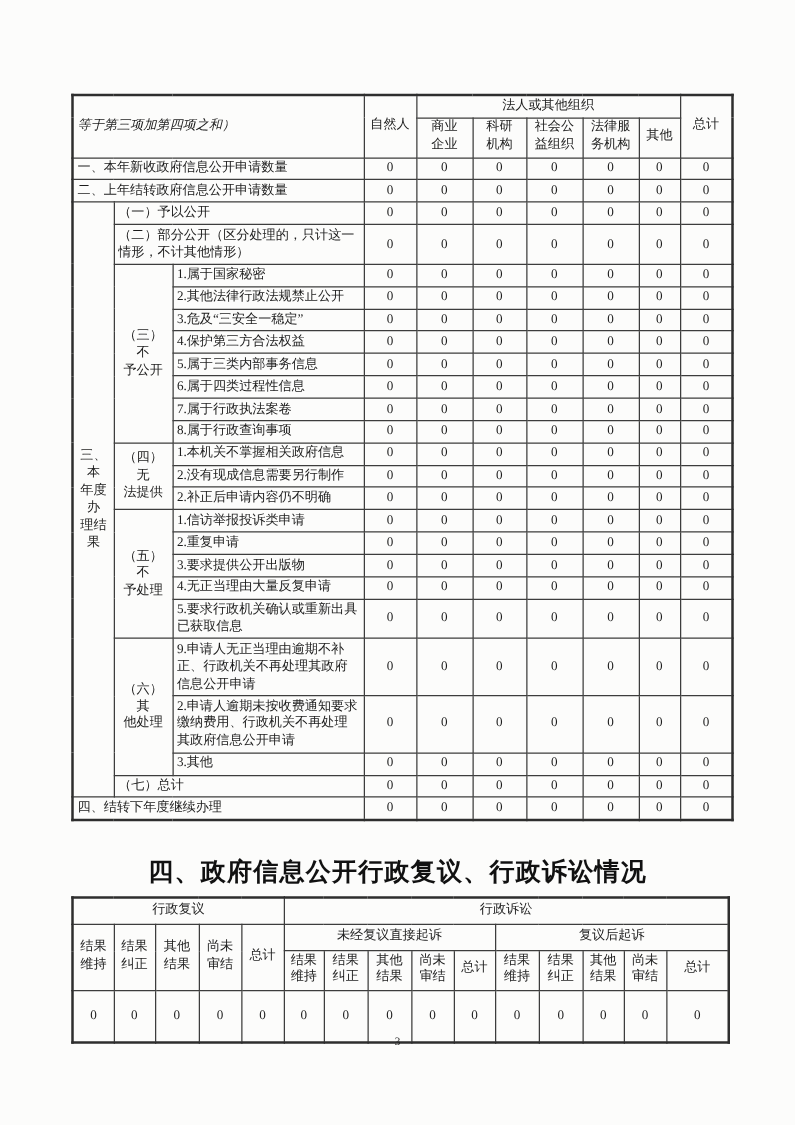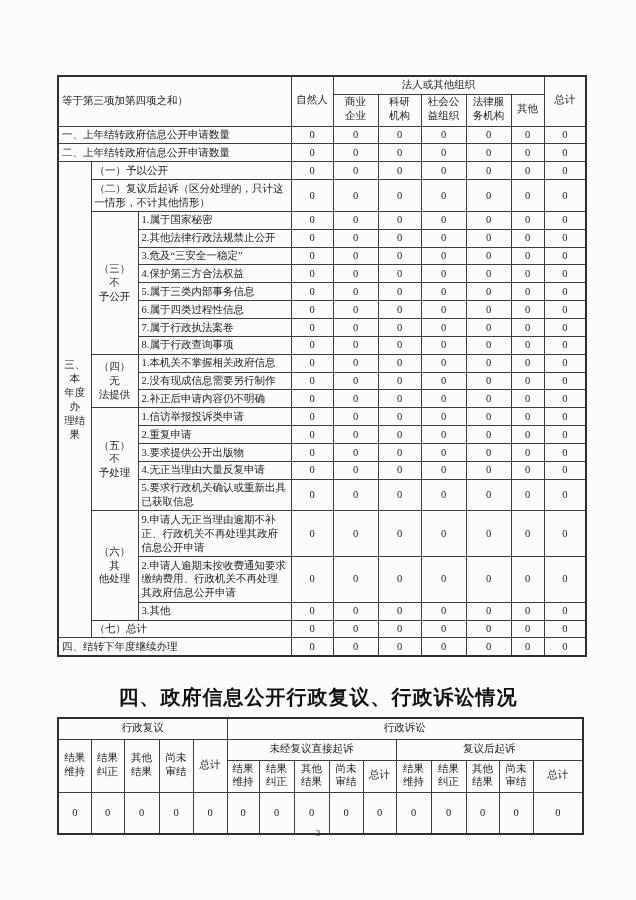--- a/index.html
+++ b/index.html
@@ -26,20 +26,21 @@
     vertical-align: middle;
     overflow: hidden;
   }
   .t1 { left: 57px; top: 75px; width: 528px; }
   .t2 { left: 57px; top: 717px; width: 525px; }
   .lbl { text-align: left; }
   .hd  { text-align: center; white-space: pre-line; font-family: Liberation Mono, monospace; }
   .grp { text-align: center; white-space: pre-line; padding: 1.5px 2px; }
   .num { text-align: center; font-family: "Liberation Serif","DejaVu Serif",serif; }
   .note {
+    font-style: italic;
     vertical-align: top;
     text-align: left;
     font-size: 10.5px;
   }
   .section-title {
     position: absolute;
     left: 0; top: 684px;
     width: 100%;
     text-align: center;
     font-family: "Liberation Sans", "DejaVu Sans", sans-serif;
@@ -90,21 +91,21 @@
         <td class="hd">科研
 机构</td>
         <td class="hd">社会公
 益组织</td>
         <td class="hd">法律服
 务机构</td>
         <td class="hd">其他</td>
       </tr>
 
       <tr>
-        <td class="lbl" colspan="3">一、上年结转政府信息公开申请数量</td>
+        <td class="lbl" colspan="3">一、本年新收政府信息公开申请数量</td>
       <td class="num">0</td>
           <td class="num">0</td>
           <td class="num">0</td>
           <td class="num">0</td>
           <td class="num">0</td>
           <td class="num">0</td>
           <td class="num">0</td>
         </tr>
       <tr>
         <td class="lbl" colspan="3">二、上年结转政府信息公开申请数量</td>
@@ -124,21 +125,21 @@
         <td class="lbl" colspan="2">（一）予以公开</td>
       <td class="num">0</td>
           <td class="num">0</td>
           <td class="num">0</td>
           <td class="num">0</td>
           <td class="num">0</td>
           <td class="num">0</td>
           <td class="num">0</td>
         </tr>
       <tr>
-        <td class="lbl" colspan="2">（二）复议后起诉（区分处理的，只计这一情形，不计其他情形）</td>
+        <td class="lbl" colspan="2">（二）部分公开（区分处理的，只计这一情形，不计其他情形）</td>
       <td class="num">0</td>
           <td class="num">0</td>
           <td class="num">0</td>
           <td class="num">0</td>
           <td class="num">0</td>
           <td class="num">0</td>
           <td class="num">0</td>
         </tr>
 
       <tr>

